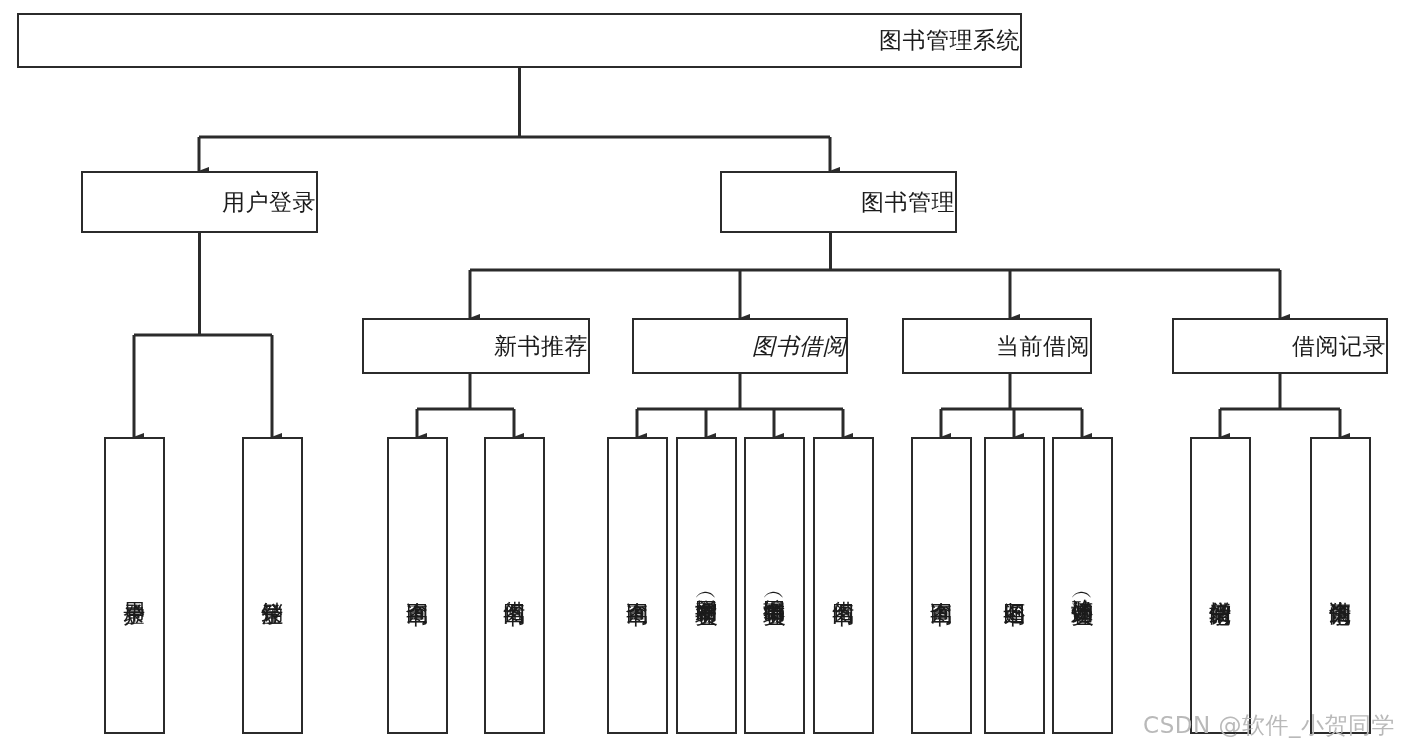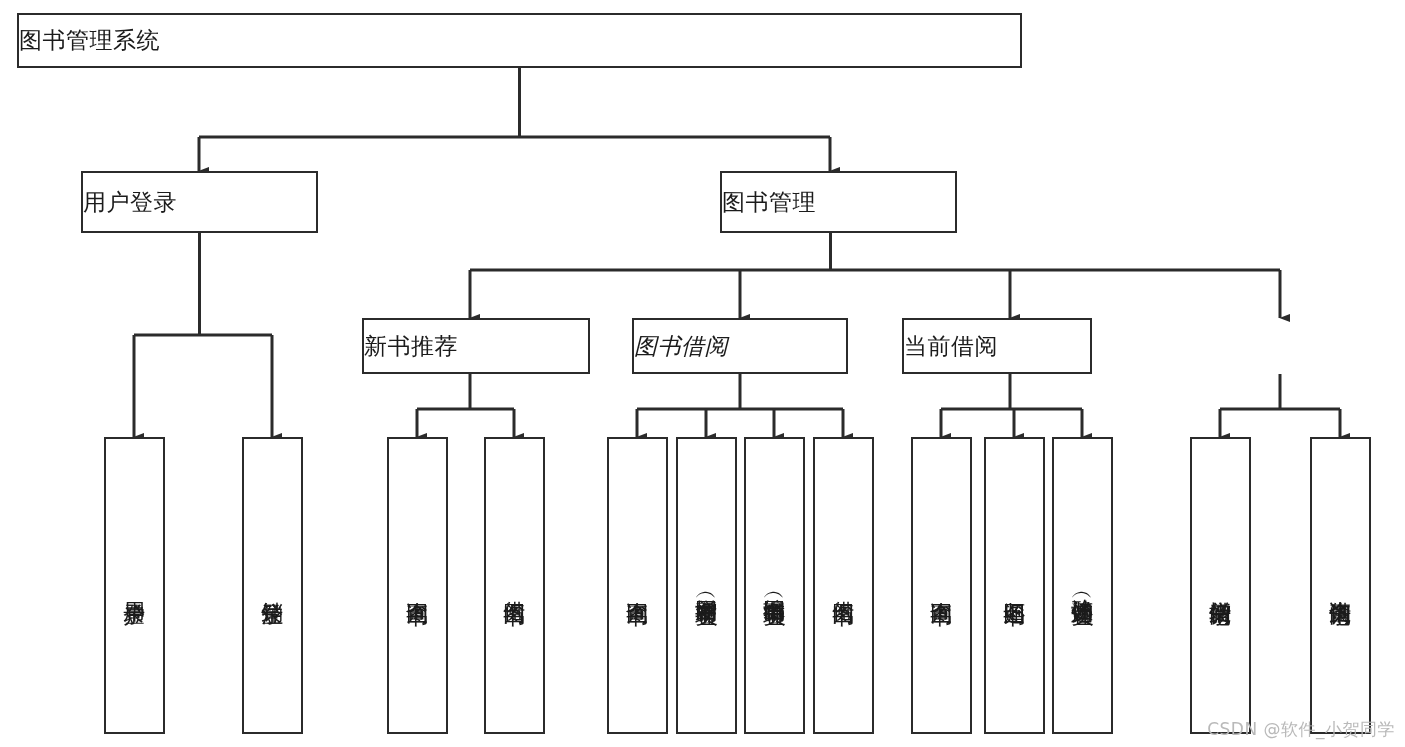--- a/index.html
+++ b/index.html
@@ -26,21 +26,21 @@
     height: 747px;
     pointer-events: none;
   }
   .node {
     position: absolute;
     box-sizing: border-box;
     background: #ffffff;
     border: 2px solid #2b2b2b;
     display: flex;
     align-items: center;
-    justify-content: flex-start;
+    justify-content: flex-end;
     color: #1b1b1b;
   }
   .node .node-label {
     display: block;
     text-align: center;
     line-height: 1.06;
     letter-spacing: 0.5px;
   }
   .node.horizontal .node-label {
     font-size: 23px;
@@ -58,21 +58,21 @@
     text-orientation: upright;
     font-size: 22px;
     line-height: 1.16;
     letter-spacing: 1px;
     max-height: 100%;
   }
   #watermark {
     position: absolute;
     right: 10px;
     bottom: 6px;
-    font-size: 17px;
+    font-size: 23px;
     color: #b9b9b9;
     letter-spacing: 0.5px;
     white-space: nowrap;
   }
 </style>
 </head>
 <body>
 
 <div id="diagram-root">
 
@@ -132,20 +132,23 @@
 
   <div class="node horizontal" style="left:362px; top:318px; width:228px; height:56px;">
     <span class="node-label">新书推荐</span>
   </div>
   <div class="node horizontal" style="left:632px; top:318px; width:216px; height:56px;font-style:italic;">
     <span class="node-label">图书借阅</span>
   </div>
   <div class="node horizontal" style="left:902px; top:318px; width:190px; height:56px;">
     <span class="node-label">当前借阅</span>
   </div>
+  <div class="node horizontal" style="left:1172px; top:318px; width:216px; height:56px;">
+    <span class="node-label">借阅记录</span>
+  </div>
 
   <div class="node vertical" style="left:104px; top:437px; width:61px; height:297px;">
     <span class="node-label">用户登录</span>
   </div>
   <div class="node vertical" style="left:242px; top:437px; width:61px; height:297px;">
     <span class="node-label">注销登录</span>
   </div>
 
   <div class="node vertical" style="left:387px; top:437px; width:61px; height:297px;">
     <span class="node-label">查询图书</span>

